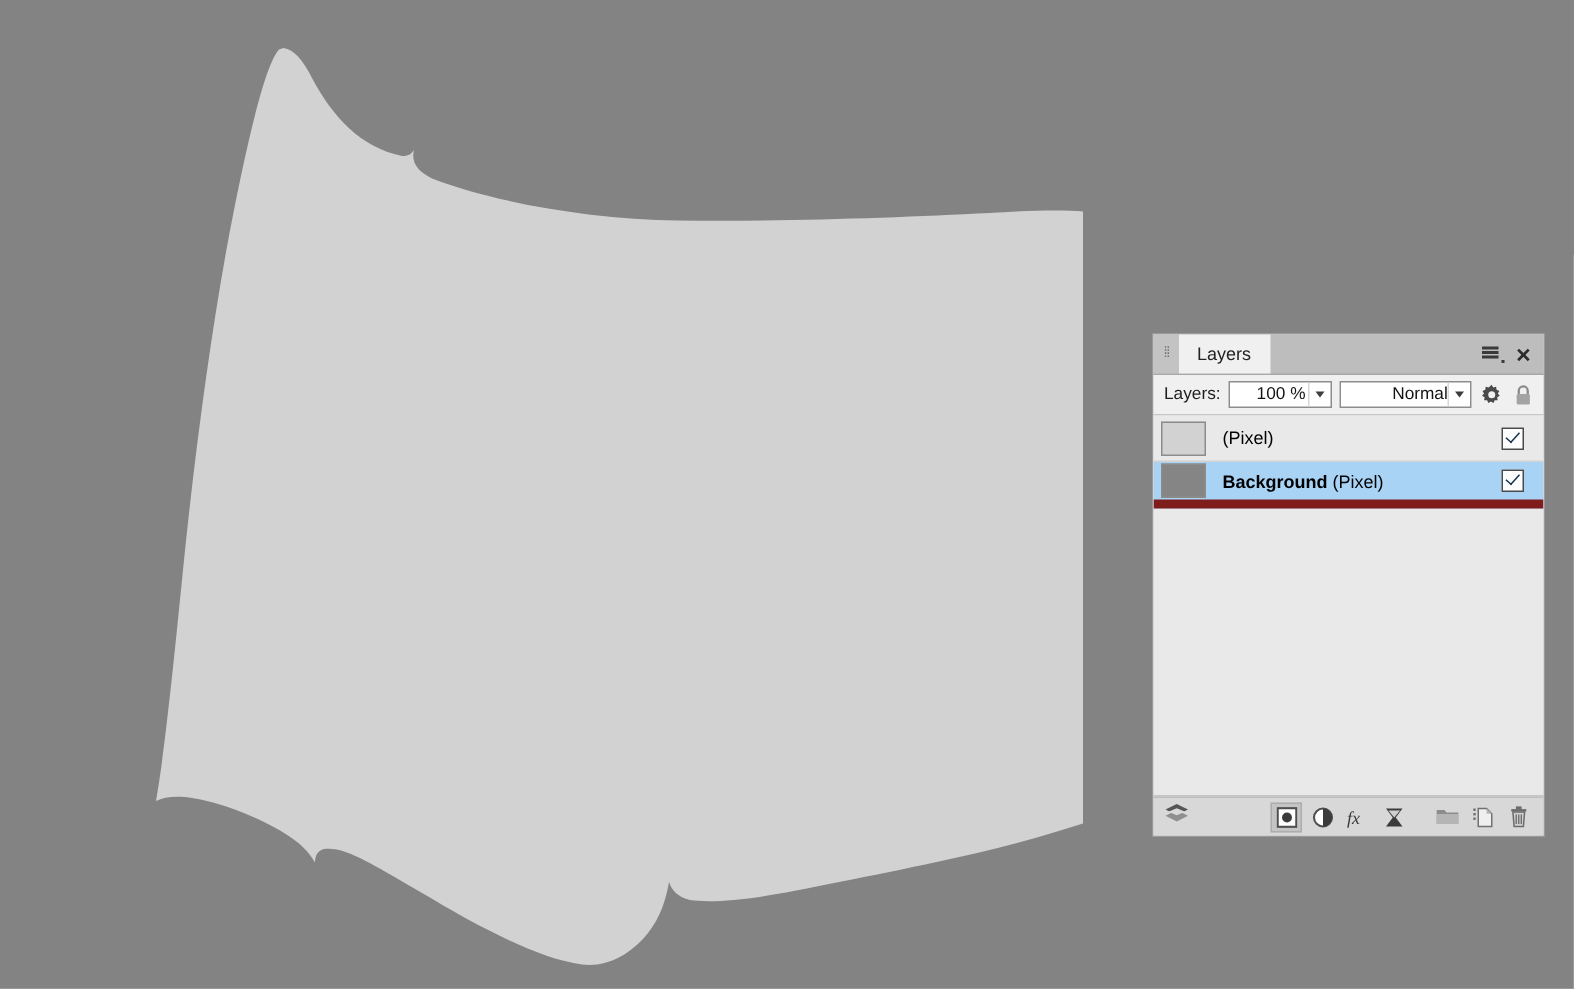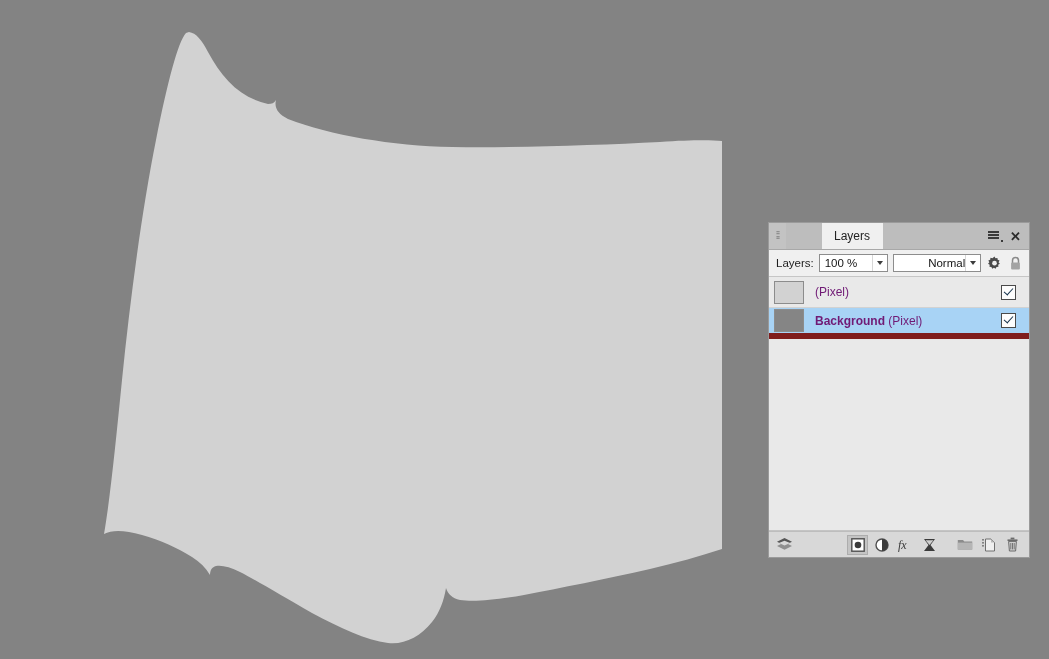--- a/index.html
+++ b/index.html
@@ -68,21 +68,20 @@
   }
   .panel-grip span { line-height: 1; }
   .panel-tab {
     padding: 0 13px 0 12px;
     display: flex;
     align-items: center;
     background: #f0f0f0;
     font-size: 12px;
     color: #232323;
     cursor: pointer;
-    margin-left: 36px;
   }
   .tabbar-spacer { flex: 1; }
   .tabbar-btns {
     display: flex;
     align-items: center;
     gap: 9px;
     padding-right: 8px;
   }
   .menu-icon {
     width: 13px; height: 12px;
@@ -132,21 +131,21 @@
     position: relative;
     height: 18px;
     background: #ffffff;
     border: 1px solid #8d8d8d;
     display: flex;
     align-items: center;
     box-sizing: border-box;
     cursor: pointer;
   }
   .combo-value {
-    padding-left: 5px;
+    padding-left: 18px;
     font-size: 11.5px;
     color: #141414;
     flex: 1;
     white-space: nowrap;
     overflow: hidden;
   }
   .combo-arrow {
     width: 15px;
     display: flex;
     align-items: center;
@@ -195,21 +194,21 @@
   .layer-thumb {
     width: 30px; height: 23px;
     border: 1px solid #8c8c8c;
     box-sizing: border-box;
     flex: none;
     margin-right: 11px;
   }
   .layer-name {
     flex: 1;
     font-size: 12px;
-    color: #701a75;
+    color: #000000;
     white-space: nowrap;
     overflow: hidden;
   }
   .layer-name .bold { font-weight: bold; }
   .layer-check {
     width: 13px; height: 13px;
     border: 1px solid #4a4a4a;
     background: #fdfdfd;
     margin-right: 13px;
     flex: none;
@@ -224,21 +223,20 @@
     border: solid #16334d;
     border-width: 0 1.6px 1.6px 0;
     transform: rotate(42deg);
   }
 
   
   .panel-toolbar {
     height: 25px;
     background: #d8d8d8;
     display: flex;
-    align-items: center;
     padding: 0 6px 0 5px;
     flex: none;
     border-top: 1px solid #bdbdbd;
   }
   .tb-btn {
     width: 21px; height: 20px;
     display: flex;
     align-items: center;
     justify-content: center;
     cursor: pointer;

